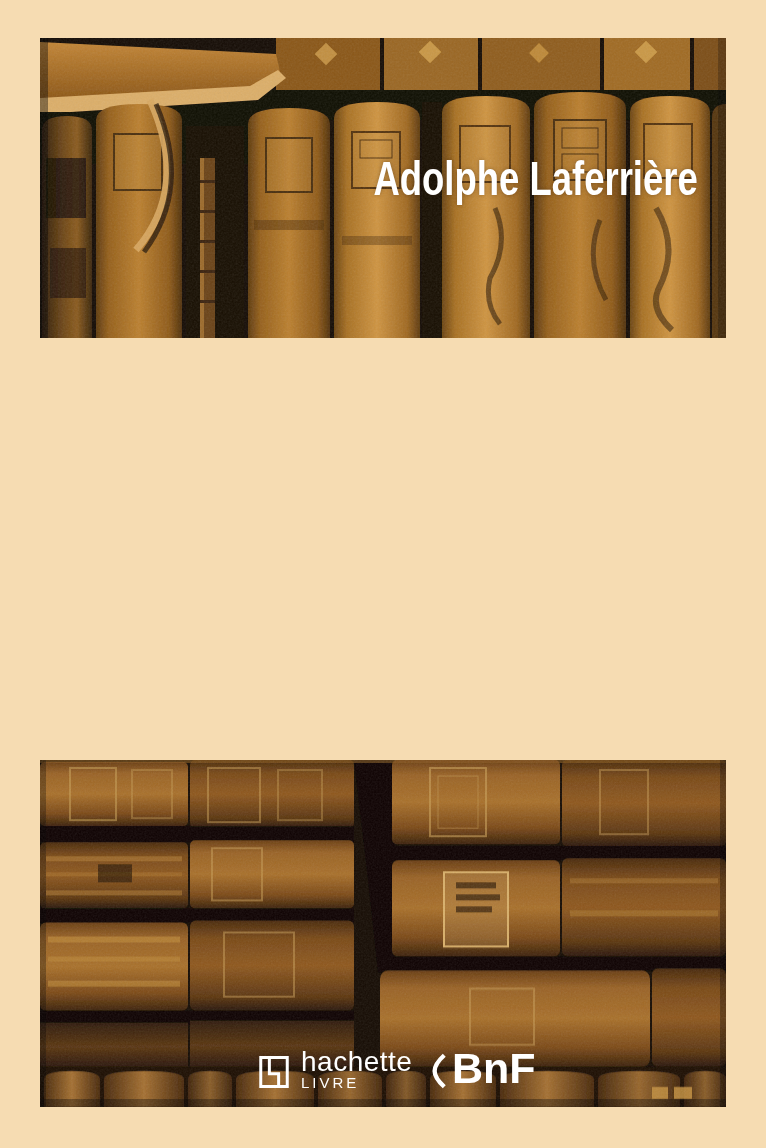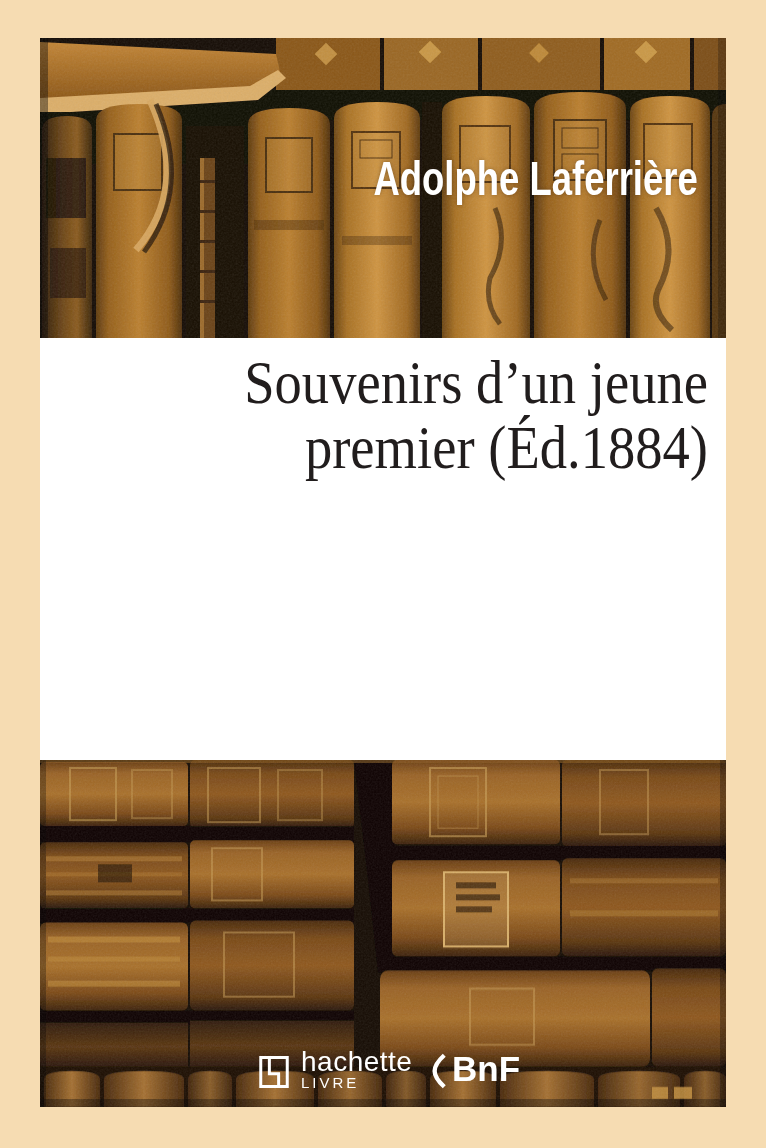--- a/index.html
+++ b/index.html
@@ -28,21 +28,21 @@
     transform:scaleX(0.88);transform-origin:100% 0;
   }
   
   .logos{position:absolute;left:0;top:0;width:100%;height:100%;}
   .hicon{position:absolute;left:219px;top:295px;width:30px;height:34px;}
   .htext{position:absolute;left:261px;top:290px;color:#ffffff;}
   .hword{font-size:28px;line-height:24px;letter-spacing:.5px;font-weight:400;}
   .hlivre{font-size:15px;line-height:13px;letter-spacing:3px;margin-top:2px;font-weight:400;}
   .bnf{position:absolute;left:392px;top:291px;display:flex;align-items:flex-start;color:#ffffff;}
   .bnf-bracket{width:14px;height:38px;margin-right:6px;margin-top:1px;}
-  .bnf-word{font-size:35px;line-height:35px;font-weight:700;letter-spacing:0;}
+  .bnf-word{font-size:43px;line-height:35px;font-weight:700;letter-spacing:0;}
 </style>
 </head>
 <body>
 
 <div class="canvas">
 
   <div class="photo-top">
     <svg class="art" viewBox="0 0 686 300" preserveAspectRatio="none" aria-hidden="true">
       <defs>
         <linearGradient id="tgShelf" x1="0" y1="0" x2="0" y2="1">
@@ -131,26 +131,20 @@
         <path d="M616,170 Q640,210 618,252 Q610,272 632,292" stroke="#2e1a06" stroke-width="6" fill="none" opacity=".55"></path>
         <path d="M672,300 L672,80 Q672,66 686,66 L686,300 Z" fill="#55340e"></path>
       </g>
       <rect x="0" y="0" width="8" height="300" fill="#000" opacity=".4"></rect>
       <rect x="678" y="0" width="8" height="300" fill="#000" opacity=".25"></rect>
       <rect width="686" height="300" filter="url(#tGrain)" opacity=".13"></rect>
     </svg>
     <div class="author">Adolphe Laferrière</div>
   </div>
 
-  <div class="title-panel">
-    <div class="title">
-      <div>Souvenirs d’un jeune</div>
-      <div>premier (Éd.1884)</div>
-    </div>
-  </div>
 
   <div class="photo-bottom">
     <svg class="art" viewBox="0 0 686 346" preserveAspectRatio="none" aria-hidden="true">
       <defs>
         <linearGradient id="bg1" x1="0" y1="0" x2="0" y2="1">
           <stop offset="0" stop-color="#6b3f14"></stop>
             <stop offset=".18" stop-color="#9a6326"></stop>
           <stop offset=".5" stop-color="#a9702a"></stop>
             <stop offset=".8" stop-color="#7c4a18"></stop>
           <stop offset="1" stop-color="#3c2208"></stop>

